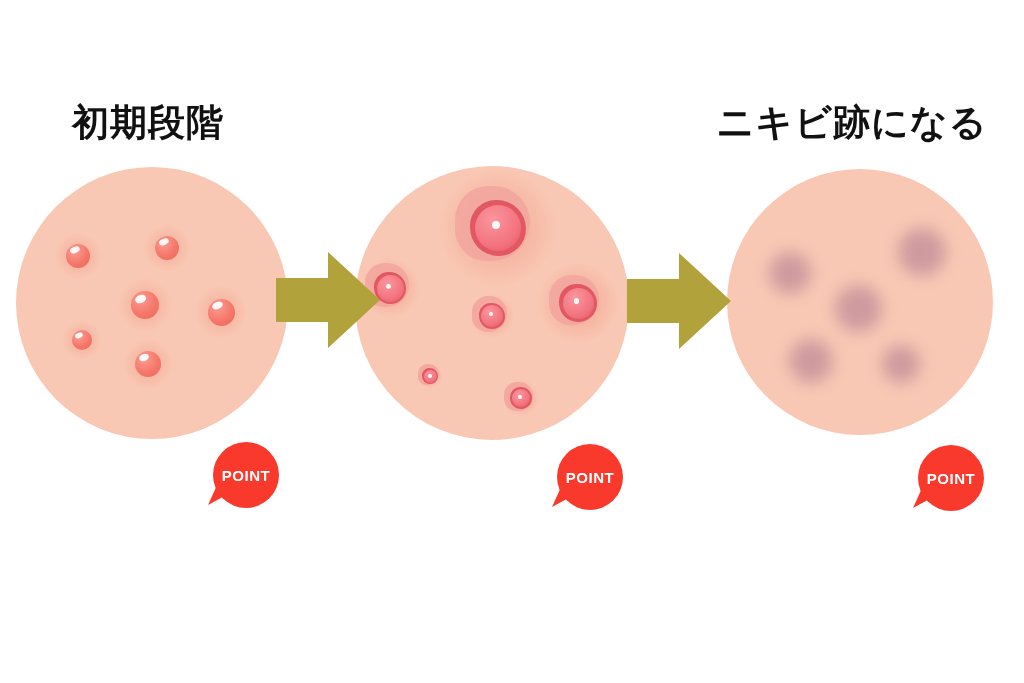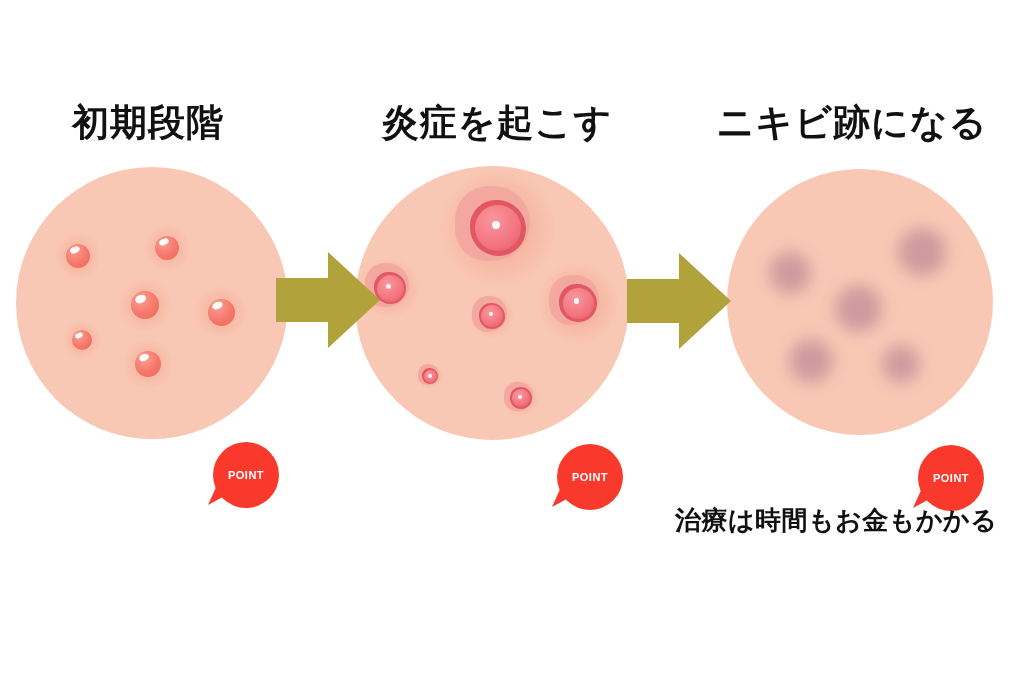--- a/index.html
+++ b/index.html
@@ -38,38 +38,37 @@
   .body{z-index:2;}
   .scar{z-index:2;filter:blur(8px);opacity:.8;background:var(--scar,#c58f9a);}
   .shine{background:#fff;opacity:.95;}
   .arrow{position:absolute;z-index:3;}
   .bubble{
     position:absolute;width:66px;height:66px;border-radius:50%;
     background:var(--red,#f8392c);z-index:4;
     display:flex;align-items:center;justify-content:center;
   }
   .bubble .label{
-    color:var(--badge-text,#fff);font-size:11px;font-weight:800;letter-spacing:.5px;
+    color:var(--badge-text,#fff);font-size:15px;font-weight:800;letter-spacing:.5px;
   }
   .bubble .tail{
     position:absolute;left:-5px;bottom:3px;width:22px;height:17px;
     background:var(--red,#f8392c);
     clip-path:polygon(0% 100%, 35% 0%, 100% 30%);
   }
   .bubble.b1{left:213px;top:442px;}
   .bubble.b2{left:557px;top:444px;}
   .bubble.b3{left:918px;top:445px;}
 </style>
 </head>
 <body>
 
 <div class="canvas" id="canvas">
 
   <h2 class="stage-title s1">初期段階</h2>
-  <h2 class="stage-title s2">炎症を起こす</h2>
   <h2 class="stage-title s3">ニキビ跡になる</h2>
 
   <div id="art">
       <div class="skin" style="left: 16px; top: 167px; width: 272px; height: 272px;"></div>
       <div class="skin" style="left: 355px; top: 166px; width: 274px; height: 274px;"></div>
       <div class="skin" style="left: 727px; top: 169px; width: 266px; height: 266px;"></div>
       <div class="halo" style="left: 52.8px; top: 230.8px; width: 50.4px; height: 50.4px; background: radial-gradient(circle, rgba(239, 144, 123, 0.5) 0%, rgba(239, 144, 123, 0) 68%);"></div>
       <div class="body" style="left: 66px; top: 244px; width: 24px; height: 24px; background: radial-gradient(circle at 36% 30%, rgb(251, 157, 144) 0%, rgb(245, 119, 107) 55%, rgb(238, 101, 88) 100%);">
         <div class="shine" style="width: 40%; height: 27%; left: 15%; top: 13%; transform: rotate(-22deg); position: absolute;"></div>
       </div>
@@ -148,15 +147,14 @@
   </div>
   <div class="bubble b2">
     <span class="tail"></span>
     <span class="label">POINT</span>
   </div>
   <div class="bubble b3">
     <span class="tail"></span>
     <span class="label">POINT</span>
   </div>
 
-  <div class="caption s3">治療は時間もお金もかかる</div>
 
 </div>
 
 </body></html>

